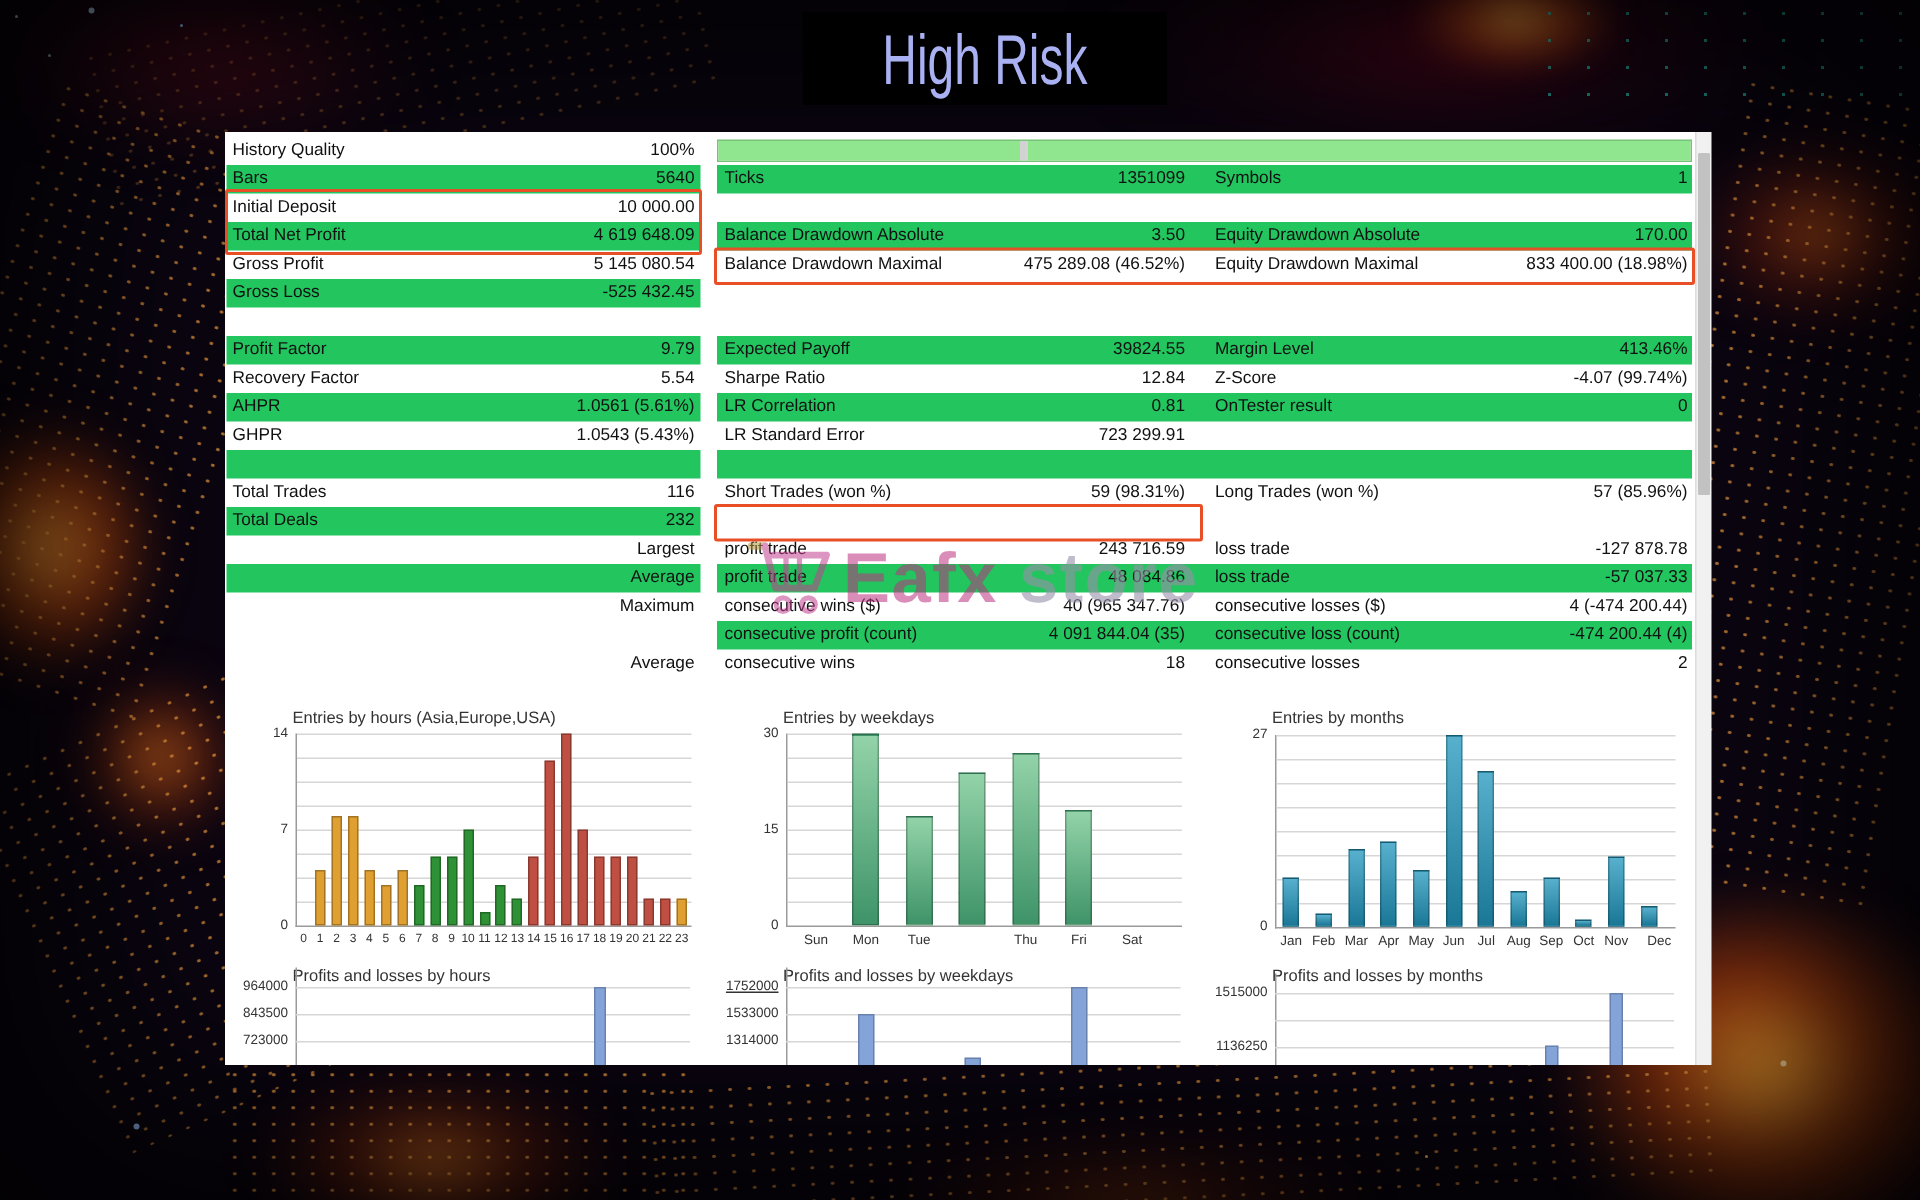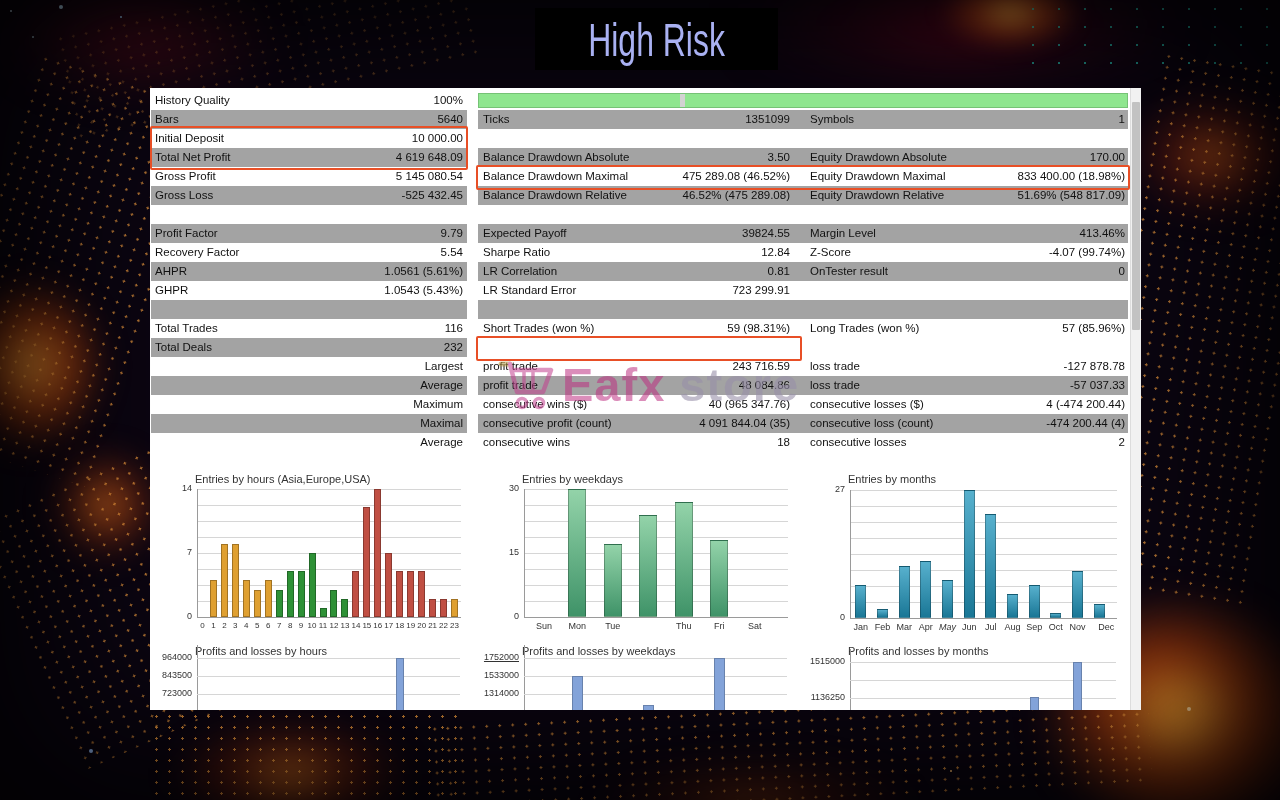--- a/index.html
+++ b/index.html
@@ -35,21 +35,21 @@
           display:flex;align-items:center;justify-content:center;}
   .banner span{color:#a9b1f2;font-size:47px;font-weight:400;white-space:nowrap;
                transform:scaleX(.68);letter-spacing:0;}
   
   .report{position:absolute;left:150px;top:88px;width:980px;height:622px;background:#fff;
           overflow:hidden;font-size:11.5px;color:#111;}
   .row{position:absolute;left:0;width:100%;height:19px;line-height:19px;}
   .seg{position:absolute;top:0;height:19px;}
   .seg-l{left:1px;width:316px;}
   .seg-r{left:328px;width:650px;}
-  .row.shade .seg{background:#a3a3a3;}
+  .row.shade .seg{background:#22c55e;}
   .seg span{position:absolute;top:0;white-space:nowrap;}
   .l1{left:4px;} .v1{right:4px;}
   .l2{left:5px;} .v2{right:338px;}
   .l3{left:332px;} .v3{right:3px;}
   .qbar{position:absolute;left:328px;top:5px;width:648px;height:13px;border:1px solid #76c276;display:flex;}
   .qbar .g{background:#8fe68f;height:100%;}
   .qbar .n{background:#d2d2d2;height:100%;width:5px;}
   .hl{position:absolute;border:2px solid var(--hl,#e84f26);border-radius:2px;}
   .hl1{left:0px;top:38px;width:314px;height:40px;}
   .hl2{left:326px;top:77px;width:650px;height:21px;}
@@ -163,26 +163,20 @@
             <span class="v2">475 289.08 (46.52%)</span>
             <span class="l3">Equity Drawdown Maximal</span>
             <span class="v3">833 400.00 (18.98%)</span>
           </div>
         </div>
         <div class="row shade" style="top: 98px;">
           <div class="seg seg-l">
             <span class="l1">Gross Loss</span>
             <span class="v1">-525 432.45</span>
           </div>
-          <div class="seg seg-r">
-            <span class="l2">Balance Drawdown Relative</span>
-            <span class="v2">46.52% (475 289.08)</span>
-            <span class="l3">Equity Drawdown Relative</span>
-            <span class="v3">51.69% (548 817.09)</span>
-          </div>
         </div>
         <div class="row" style="top: 117px;">
           <div class="seg seg-l">
             <span class="l1"></span>
             <span class="v1"></span>
           </div>
           <div class="seg seg-r">
             <span class="l2"></span>
             <span class="v2"></span>
             <span class="l3"></span>
@@ -297,24 +291,20 @@
             <span class="v1">Maximum</span>
           </div>
           <div class="seg seg-r">
             <span class="l2">consecutive wins ($)</span>
             <span class="v2">40 (965 347.76)</span>
             <span class="l3">consecutive losses ($)</span>
             <span class="v3">4 (-474 200.44)</span>
           </div>
         </div>
         <div class="row shade" style="top: 326px;">
-          <div class="seg seg-l">
-            <span class="l1"></span>
-            <span class="v1">Maximal</span>
-          </div>
           <div class="seg seg-r">
             <span class="l2">consecutive profit (count)</span>
             <span class="v2">4 091 844.04 (35)</span>
             <span class="l3">consecutive loss (count)</span>
             <span class="v3">-474 200.44 (4)</span>
           </div>
         </div>
         <div class="row" style="top: 345px;">
           <div class="seg seg-l">
             <span class="l1"></span>
@@ -451,21 +441,21 @@
         <div class="ytick" style="left: 664px; width: 31px; top: 524px;">0</div>
         <div class="ytick" style="left: 664px; width: 31px; top: 396px;">27</div>
         <div class="xtick" style="left: 695.835px; width: 30px; top: 534px; font-size: 9px;">Jan</div>
         <div class="bar" style="background: linear-gradient(rgb(87, 176, 205), rgb(26, 119, 150)); left: 705.335px; width: 11px; top: 496.815px; height: 33.1852px; border: 1px solid rgba(0, 0, 0, 0.25);"></div>
         <div class="xtick" style="left: 717.505px; width: 30px; top: 534px; font-size: 9px;">Feb</div>
         <div class="bar" style="background: linear-gradient(rgb(87, 176, 205), rgb(26, 119, 150)); left: 727.005px; width: 11px; top: 520.519px; height: 9.48148px; border: 1px solid rgba(0, 0, 0, 0.25);"></div>
         <div class="xtick" style="left: 739.175px; width: 30px; top: 534px; font-size: 9px;">Mar</div>
         <div class="bar" style="background: linear-gradient(rgb(87, 176, 205), rgb(26, 119, 150)); left: 748.675px; width: 11px; top: 477.852px; height: 52.1481px; border: 1px solid rgba(0, 0, 0, 0.25);"></div>
         <div class="xtick" style="left: 760.845px; width: 30px; top: 534px; font-size: 9px;">Apr</div>
         <div class="bar" style="background: linear-gradient(rgb(87, 176, 205), rgb(26, 119, 150)); left: 770.345px; width: 11px; top: 473.111px; height: 56.8889px; border: 1px solid rgba(0, 0, 0, 0.25);"></div>
-        <div class="xtick" style="left: 782.515px; width: 30px; top: 534px; font-size: 9px; font-style: italic;">May</div>
+        <div class="xtick" style="left: 782.515px; width: 30px; top: 534px; font-size: 9px;">May</div>
         <div class="bar" style="background: linear-gradient(rgb(87, 176, 205), rgb(26, 119, 150)); left: 792.015px; width: 11px; top: 492.074px; height: 37.9259px; border: 1px solid rgba(0, 0, 0, 0.25);"></div>
         <div class="xtick" style="left: 804.185px; width: 30px; top: 534px; font-size: 9px;">Jun</div>
         <div class="bar" style="background: linear-gradient(rgb(87, 176, 205), rgb(26, 119, 150)); left: 813.685px; width: 11px; top: 402px; height: 128px; border: 1px solid rgba(0, 0, 0, 0.25);"></div>
         <div class="xtick" style="left: 825.855px; width: 30px; top: 534px; font-size: 9px;">Jul</div>
         <div class="bar" style="background: linear-gradient(rgb(87, 176, 205), rgb(26, 119, 150)); left: 835.355px; width: 11px; top: 425.704px; height: 104.296px; border: 1px solid rgba(0, 0, 0, 0.25);"></div>
         <div class="xtick" style="left: 847.525px; width: 30px; top: 534px; font-size: 9px;">Aug</div>
         <div class="bar" style="background: linear-gradient(rgb(87, 176, 205), rgb(26, 119, 150)); left: 857.025px; width: 11px; top: 506.296px; height: 23.7037px; border: 1px solid rgba(0, 0, 0, 0.25);"></div>
         <div class="xtick" style="left: 869.195px; width: 30px; top: 534px; font-size: 9px;">Sep</div>
         <div class="bar" style="background: linear-gradient(rgb(87, 176, 205), rgb(26, 119, 150)); left: 878.695px; width: 11px; top: 496.815px; height: 33.1852px; border: 1px solid rgba(0, 0, 0, 0.25);"></div>
         <div class="xtick" style="left: 890.865px; width: 30px; top: 534px; font-size: 9px;">Oct</div>

